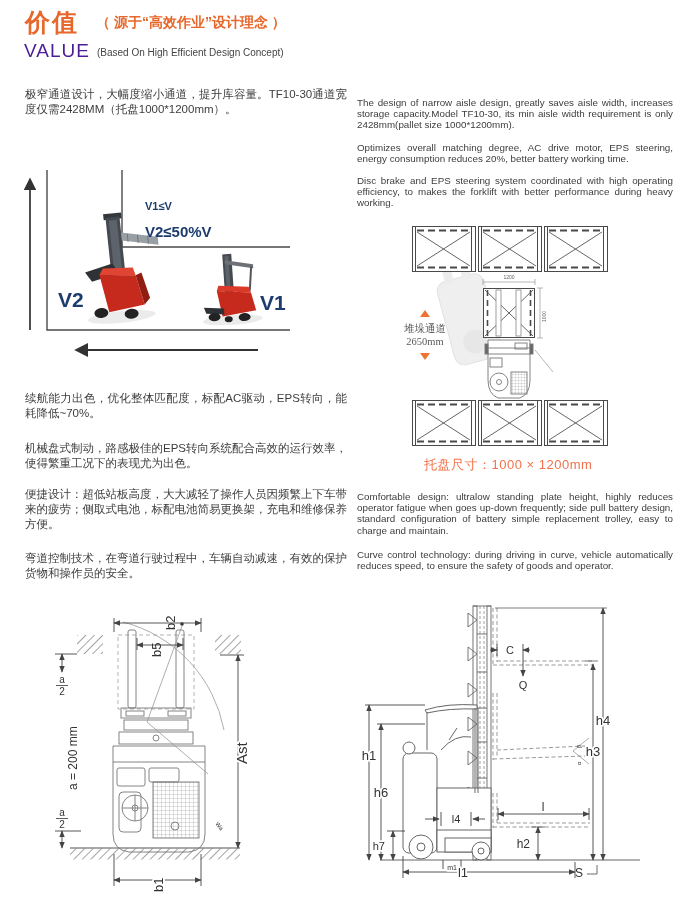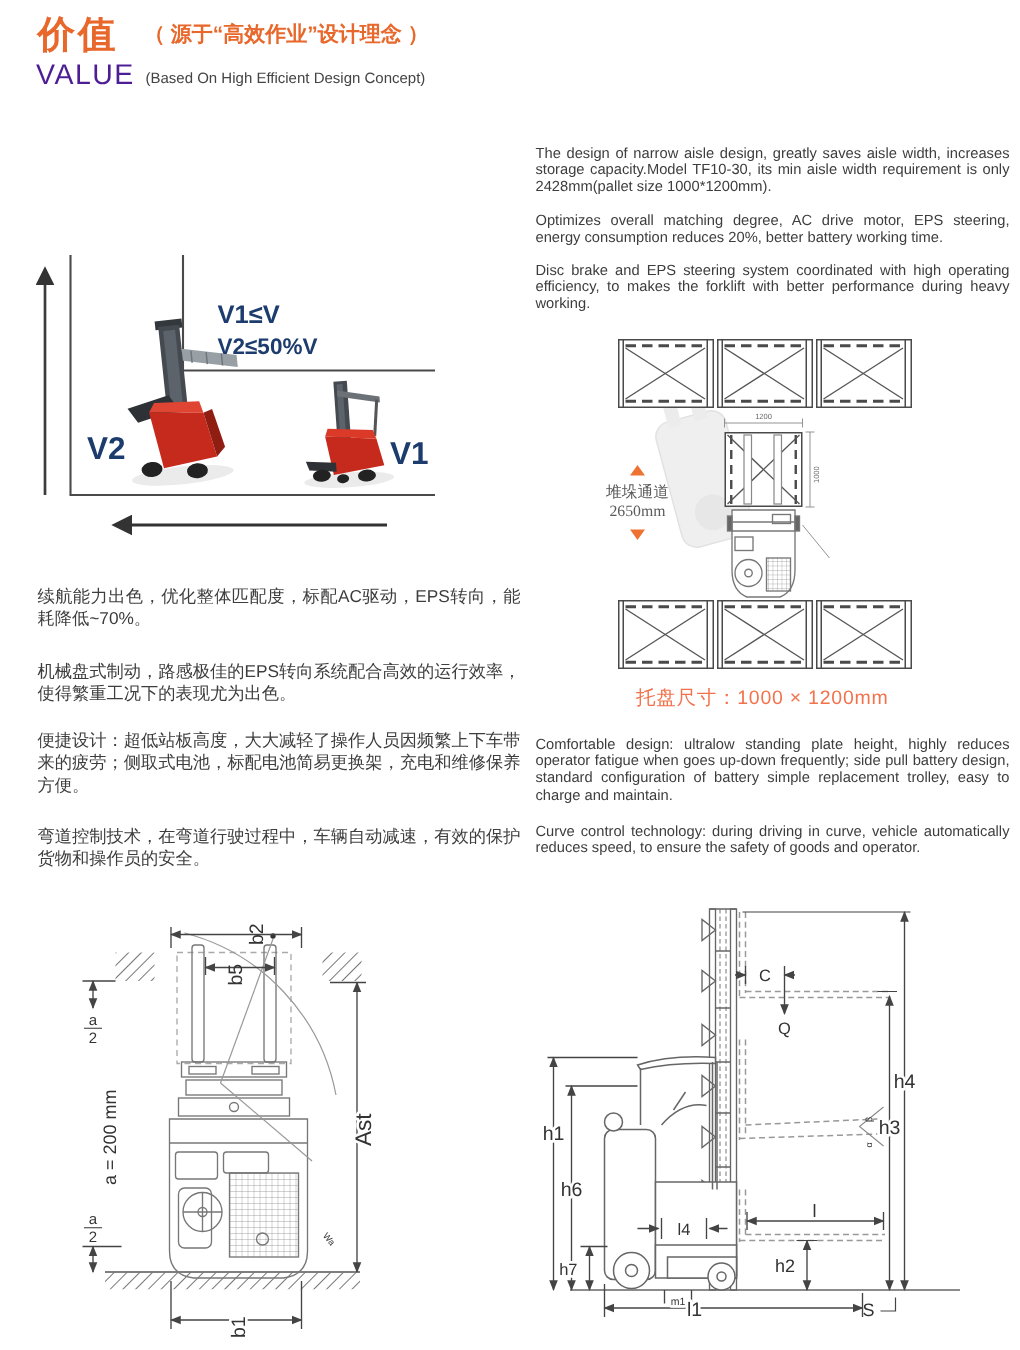--- a/index.html
+++ b/index.html
@@ -12,21 +12,21 @@
   .title-en{left:24px;top:40px;font-size:19px;color:#4c1d95;letter-spacing:1px;}
   .title-en-sub{left:97px;top:47px;font-size:10px;color:#444;}
   
   .zh{left:25px;width:322px;font-size:11.5px;line-height:15px;color:#3d3d3d;text-align:justify;}
   .en{left:357px;width:316px;font-size:9.8px;line-height:11.2px;color:#3d3d3d;text-align:justify;}
   
   .vdia{left:22px;top:160px;width:330px;height:208px;}
   .vdia .txt{position:absolute;color:#1d3c6e;font-weight:bold;white-space:nowrap;}
   .v-formula{left:122px;top:12px;font-size:11px;}
   .v-formula .big{font-size:15px;}
-  .v-rule1{left:123px;top:40px;font-size:17px;text-align:center;}
+  .v-rule1{left:123px;top:40px;font-size:11px;text-align:center;}
   .v-rule2{left:123px;top:63px;font-size:15px;}
   .v-lab2{left:36px;top:128px;font-size:21px;}
   .v-lab1{left:238px;top:131px;font-size:21px;}
   
   .aisle{left:385px;top:218px;width:290px;height:240px;}
   .aisle-label{position:absolute;left:14px;top:92px;width:52px;text-align:center;color:#5a5a5a;font-size:10.5px;line-height:13px;font-family:Liberation Serif, serif;}
   .tri{width:0;height:0;margin:0 auto;}
   .tri-up{border-left:5px solid transparent;border-right:5px solid transparent;border-bottom:7px solid #ee7231;margin-bottom:5px;}
   .tri-dn{border-left:5px solid transparent;border-right:5px solid transparent;border-top:7px solid #ee7231;margin-top:5px;}
   .pallet-caption{left:424px;top:456px;font-size:13px;color:#f2724b;letter-spacing:.5px;white-space:nowrap;text-align:center;}
@@ -38,20 +38,21 @@
 </head>
 <body>
 
 <div class="page">
 
   <div class="abs title-cn">价值</div>
   <div class="abs title-cn-sub">（ 源于“高效作业”设计理念 ）</div>
   <div class="abs title-en">VALUE</div>
   <div class="abs title-en-sub">(Based On High Efficient Design Concept)</div>
 
+  <div class="abs zh" style="top:87px">极窄通道设计，大幅度缩小通道，提升库容量。TF10-30通道宽度仅需2428MM（托盘1000*1200mm）。</div>
   <div class="abs zh" style="top:391px">续航能力出色，优化整体匹配度，标配AC驱动，EPS转向，能耗降低~70%。</div>
   <div class="abs zh" style="top:441px">机械盘式制动，路感极佳的EPS转向系统配合高效的运行效率，使得繁重工况下的表现尤为出色。</div>
   <div class="abs zh" style="top:487px">便捷设计：超低站板高度，大大减轻了操作人员因频繁上下车带来的疲劳；侧取式电池，标配电池简易更换架，充电和维修保养方便。</div>
   <div class="abs zh" style="top:551px">弯道控制技术，在弯道行驶过程中，车辆自动减速，有效的保护货物和操作员的安全。</div>
 
   <div class="abs en" style="top:97px">The design of narrow aisle design, greatly saves aisle width, increases storage capacity.Model TF10-30, its min aisle width requirement is only 2428mm(pallet size 1000*1200mm).</div>
   <div class="abs en" style="top:142px">Optimizes overall matching degree, AC drive motor, EPS steering, energy consumption reduces 20%, better battery working time.</div>
   <div class="abs en" style="top:175px">Disc brake and EPS steering system coordinated with high operating efficiency, to makes the forklift with better performance during heavy working.</div>
   <div class="abs en" style="top:491px">Comfortable design: ultralow standing plate height, highly reduces operator fatigue when goes up-down frequently; side pull battery design, standard configuration of battery simple replacement trolley, easy to charge and maintain.</div>
   <div class="abs en" style="top:549px">Curve control technology: during driving in curve, vehicle automatically reduces speed, to ensure the safety of goods and operator.</div>

